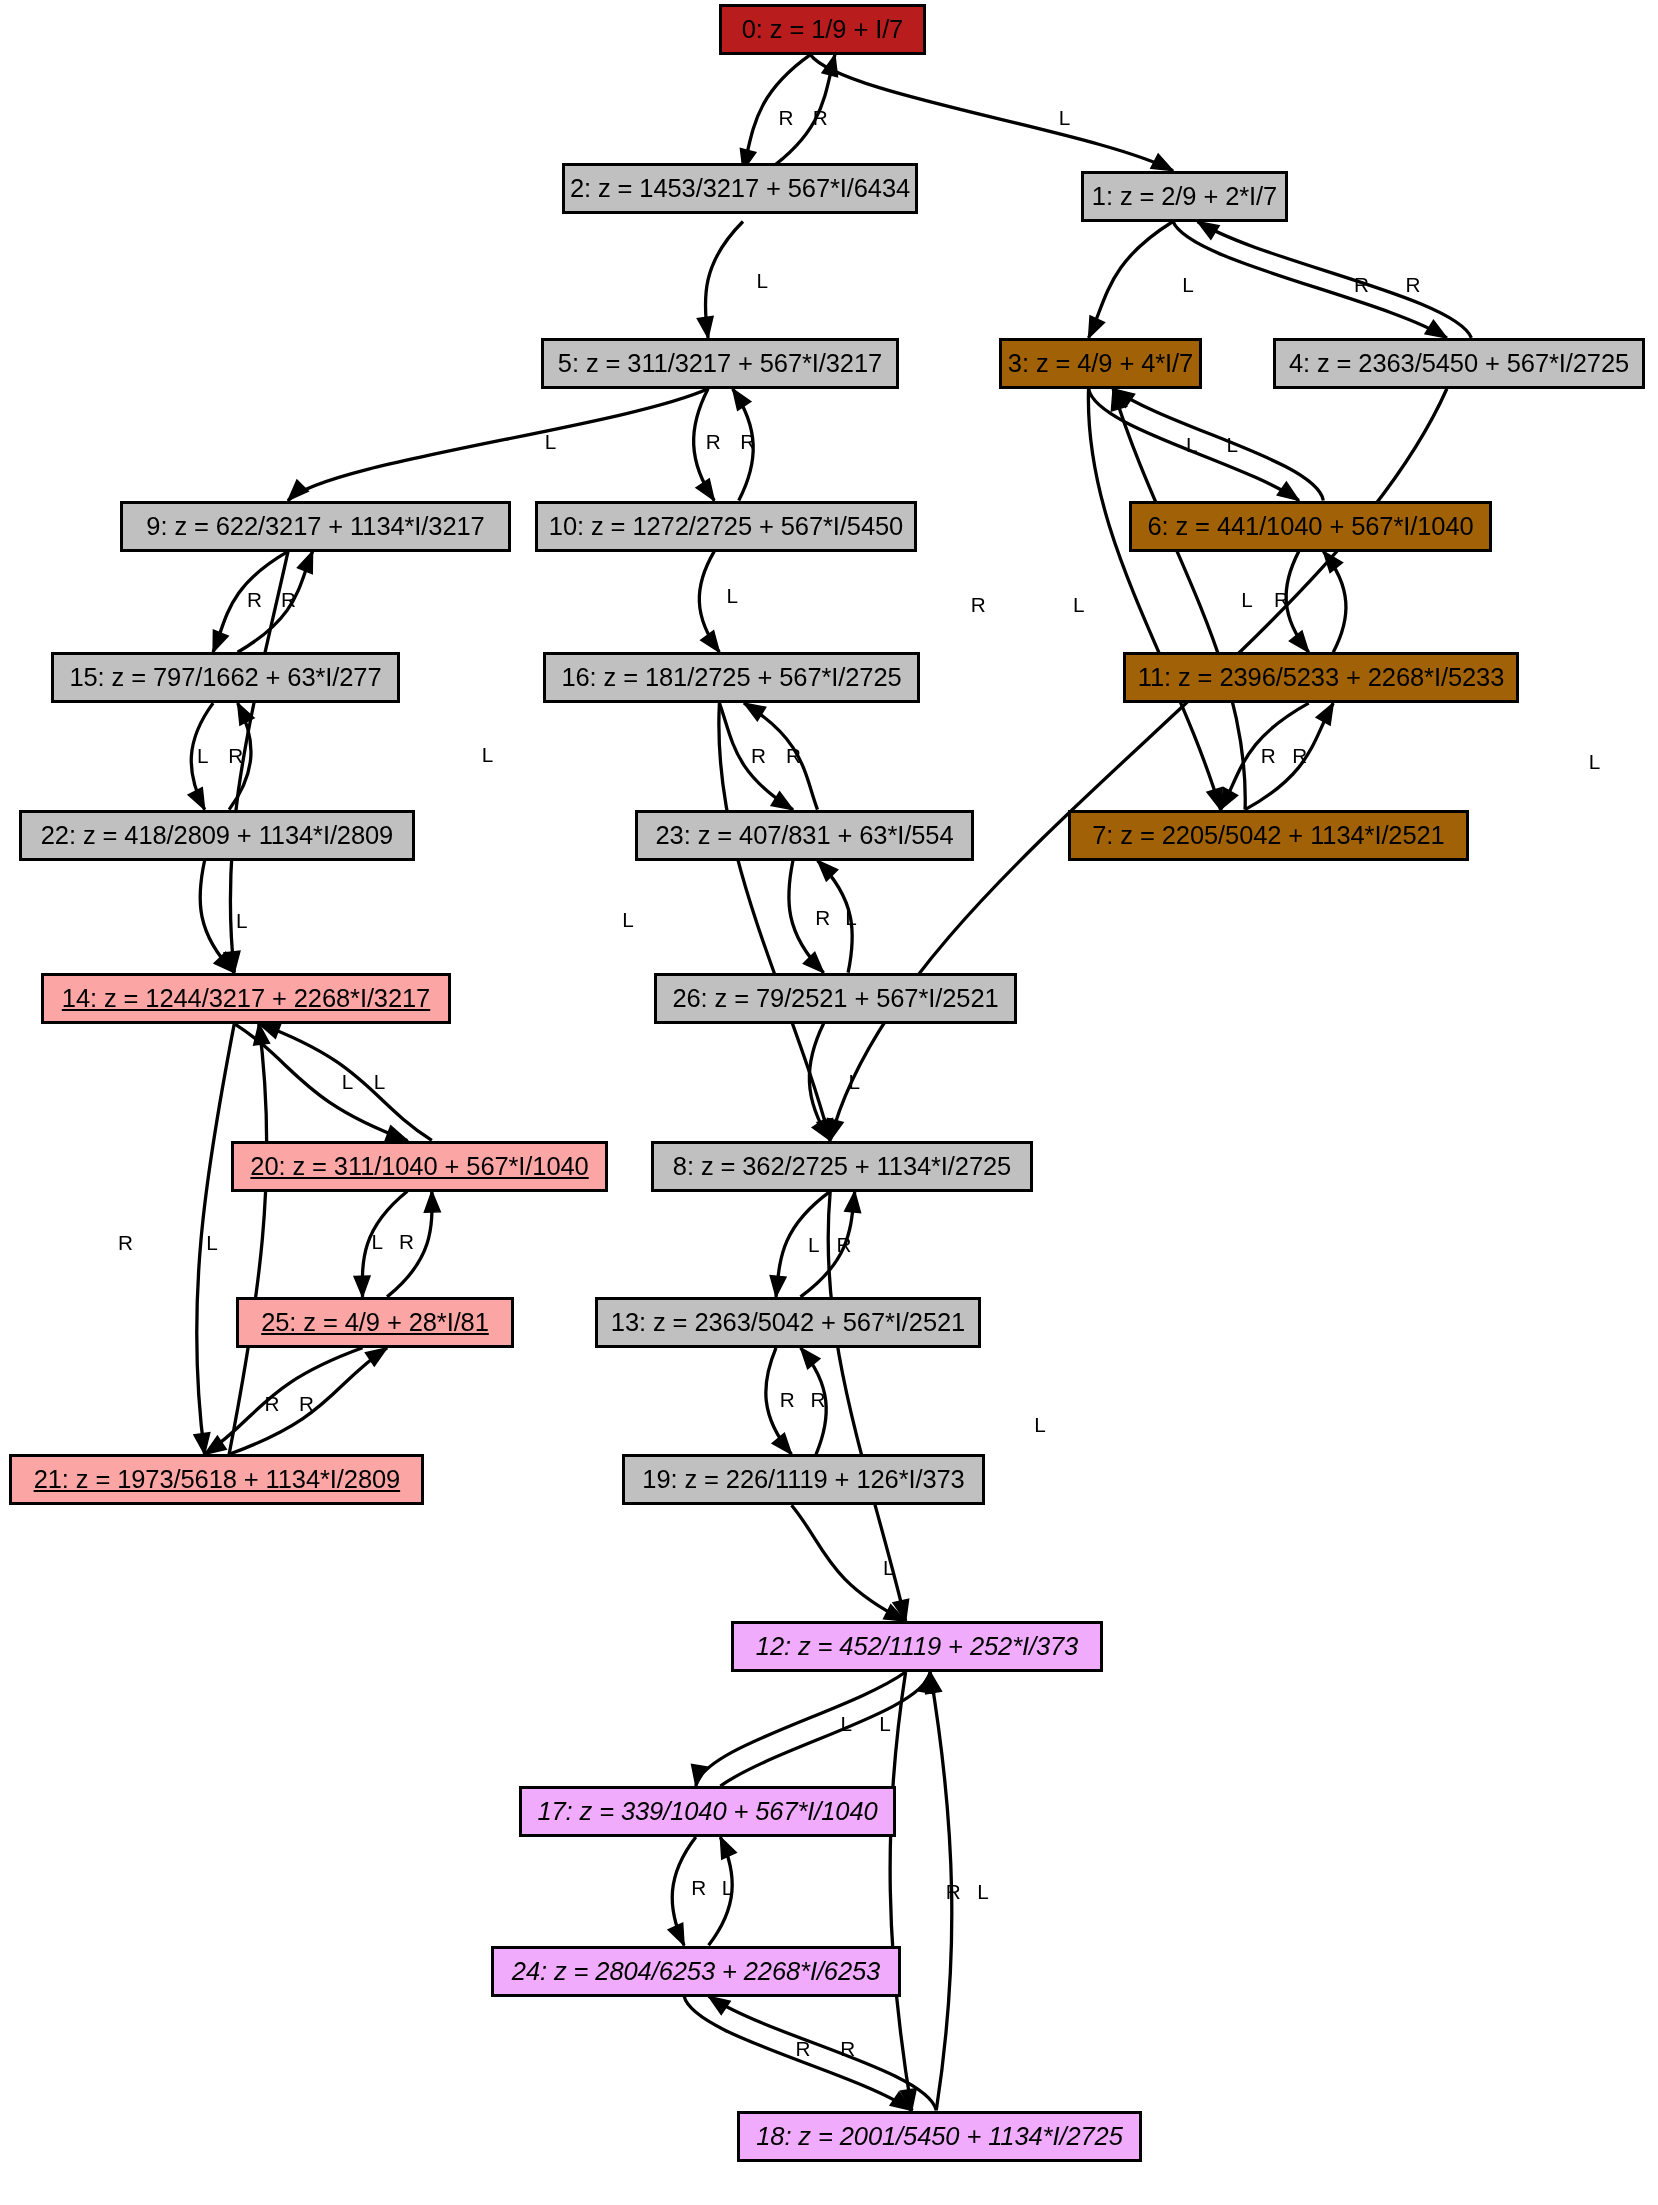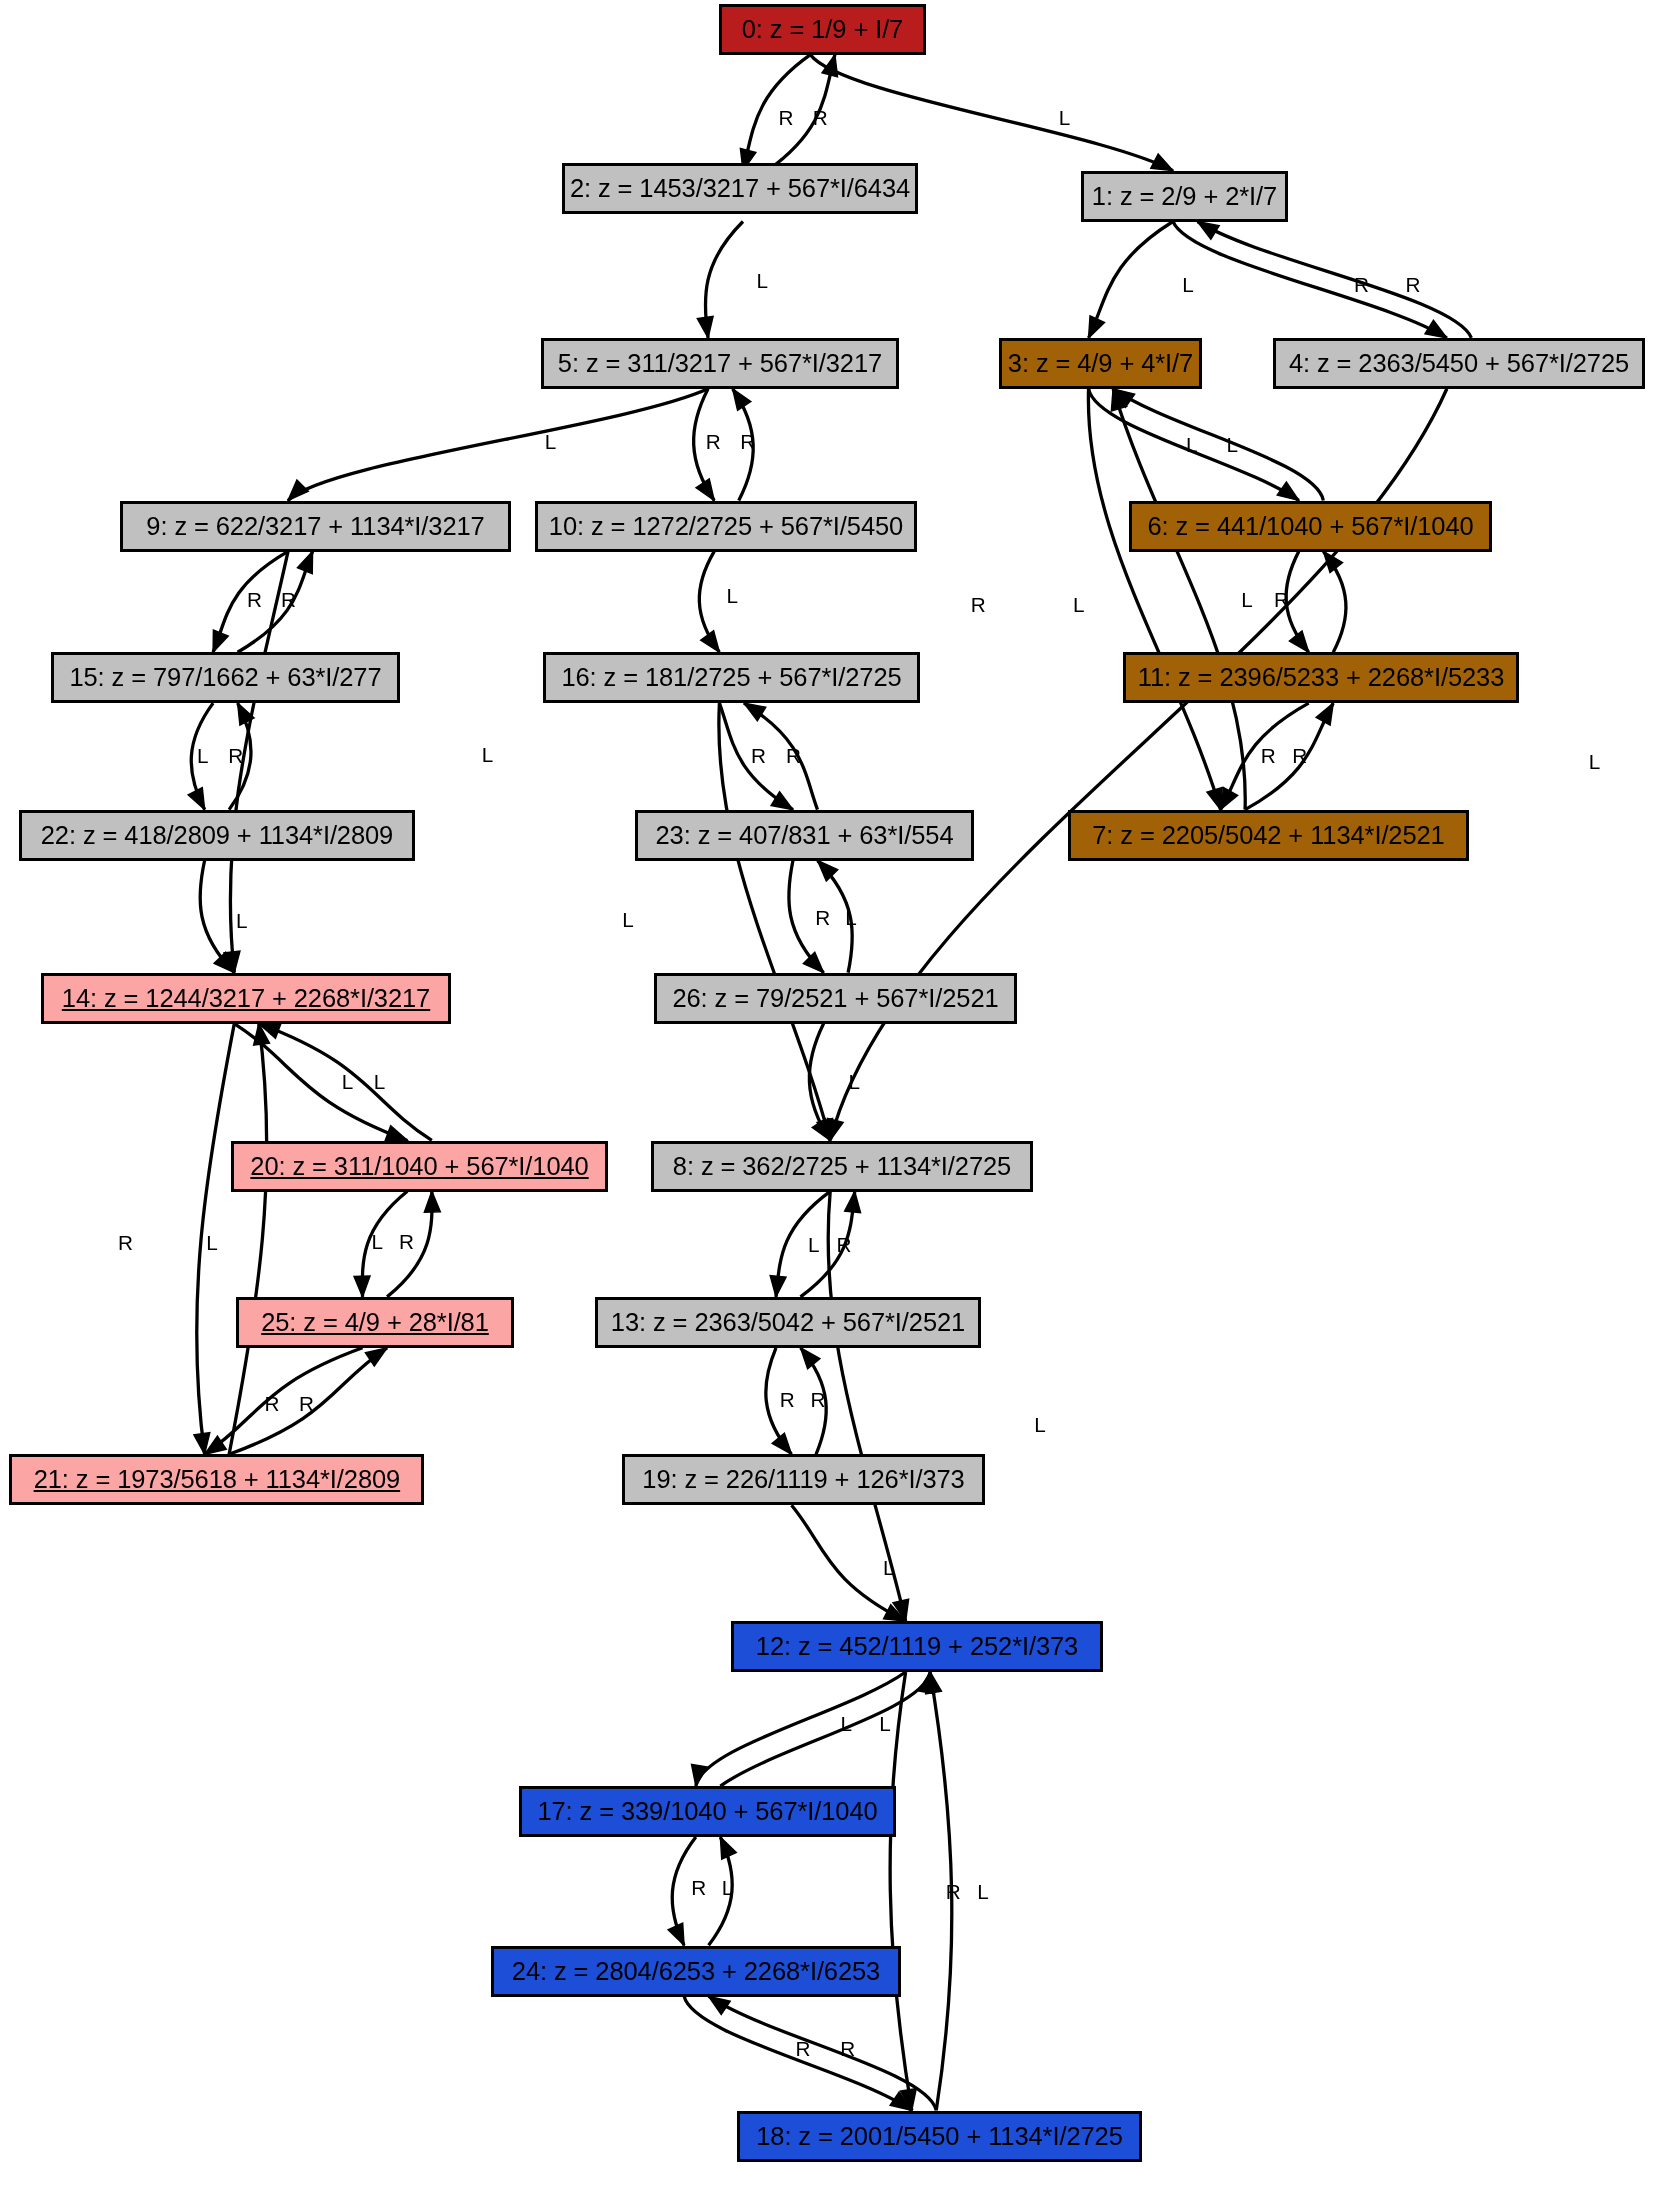--- a/index.html
+++ b/index.html
@@ -51,21 +51,21 @@
     font-family: "Liberation Sans", sans-serif;
     font-size: 25.5px;
     color: #000000;
     white-space: nowrap;
     letter-spacing: -0.1px;
   }
   .node-gray   { background: #c0c0c0; }
   .node-gold   { background: #b91c1c; text-align: right; }
   .node-red    { background: #a16207; text-align: center; }
   .node-blue   { background: #fca5a5; text-decoration: underline; }
-  .node-green  { background: #1d4ed8; }
+  .node-green  { background: #f0abfc; font-style: italic; }
 </style>
 </head>
 <body>
 
 <div id="graph-root">
   <svg id="edge-layer" viewBox="0 0 3519 4679" preserveAspectRatio="none">
     <g id="edge-paths">
         <path class="edge-path" d="M 1719 116 C 1598.1 202.1, 1598.1 275.9, 1576 362"></path>
         <polygon class="edge-head" points="1570.4730098051011,315.155017564466 1576,362 1603.4054565719373,323.60806139195813"></polygon>
         <path class="edge-path" d="M 1628 362 C 1748.9 275.9, 1748.9 202.1, 1771 116"></path>

